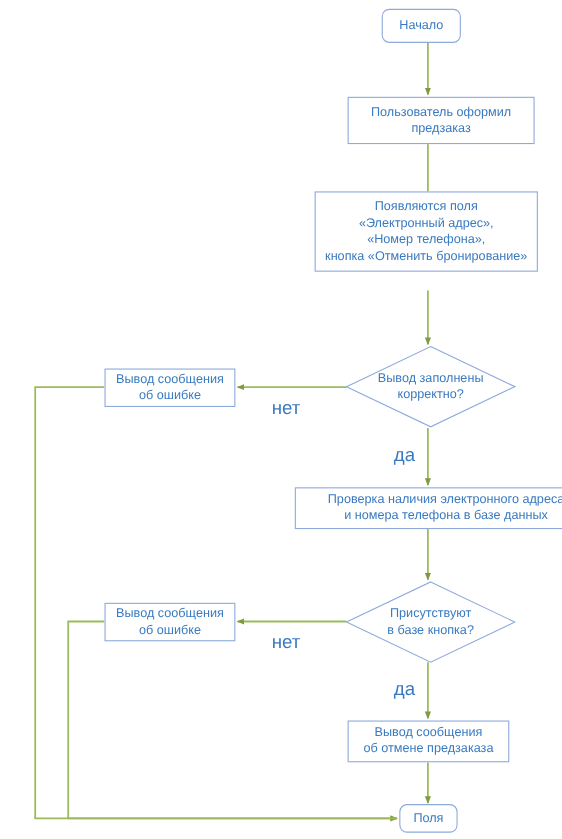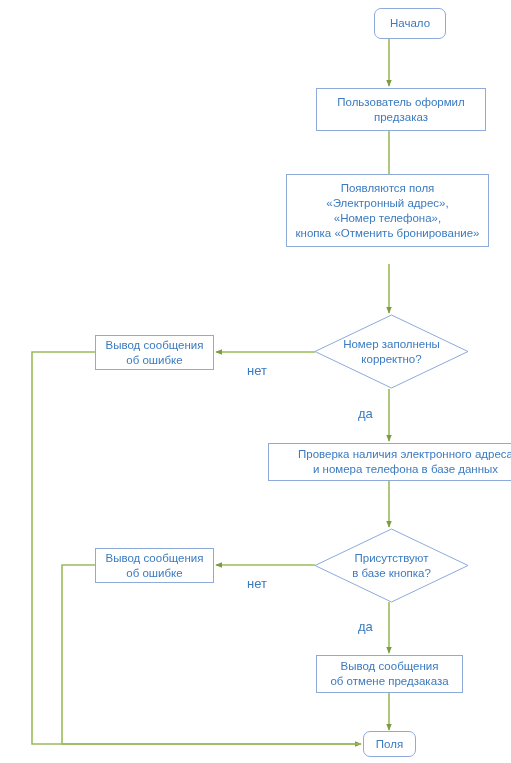--- a/index.html
+++ b/index.html
@@ -61,21 +61,21 @@
     justify-content: center;
     text-align: center;
     color: #3a7ac0;
     font-size: 11.5px;
     line-height: 15px;
     white-space: pre-line;
   }
   .edge-label {
     position: absolute;
     color: #3a7ac0;
-    font-size: 13px;
+    font-size: 17px;
     line-height: 13px;
     z-index: 4;
     background: transparent;
   }
 </style>
 </head>
 <body>
 
 <div id="canvas">
 
@@ -104,41 +104,41 @@
       <line x1="315" y1="565" x2="216" y2="565" marker-end="url(#arw)"></line>
 
       <path d="M95,565 L62,565 L62,744 L361,744"></path>
 
       <line x1="389" y1="602" x2="389" y2="653" marker-end="url(#arw)"></line>
 
       <line x1="389" y1="693" x2="389" y2="730" marker-end="url(#arw)"></line>
     </g>
   </svg>
 
-  <div class="node terminator" style="left:374px; top:8px; width:72px; height:31px;">
+  <div class="node terminator" style="left:347px; top:8px; width:72px; height:31px;">
     <span class="node-text">Начало</span>
   </div>
 
   <div class="node" style="left:316px; top:88px; width:170px; height:43px;">
     <span class="node-text">Пользователь оформил
 предзаказ</span>
   </div>
 
   <div class="node" style="left:286px; top:174px; width:203px; height:73px;">
     <span class="node-text">Появляются поля
 «Электронный адрес»,
 «Номер телефона»,
 кнопка «Отменить бронирование»</span>
   </div>
 
   <div class="decision" style="left:314px; top:314px; width:155px; height:75px;">
     <svg width="155" height="75" viewBox="0 0 155 75" xmlns="http://www.w3.org/2000/svg">
       <polygon points="77.5,1 154,37.5 77.5,74 1,37.5" fill="#ffffff" stroke="#8eaadb" stroke-width="1"></polygon>
     </svg>
-    <span class="dtext">Номер заполнены
+    <span class="dtext">Вывод заполнены
 корректно?</span>
   </div>
 
   <div class="edge-label" style="left:247px; top:364px;">нет</div>
   <div class="edge-label" style="left:358px; top:407px;">да</div>
 
   <div class="node" style="left:95px; top:335px; width:119px; height:35px;">
     <span class="node-text">Вывод сообщения
 об ошибке</span>
   </div>

